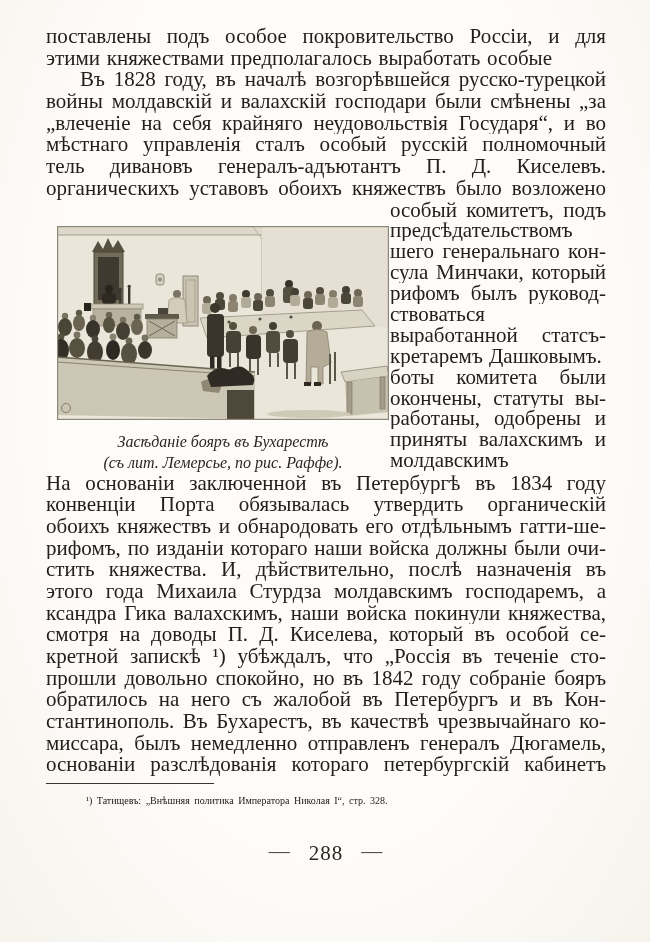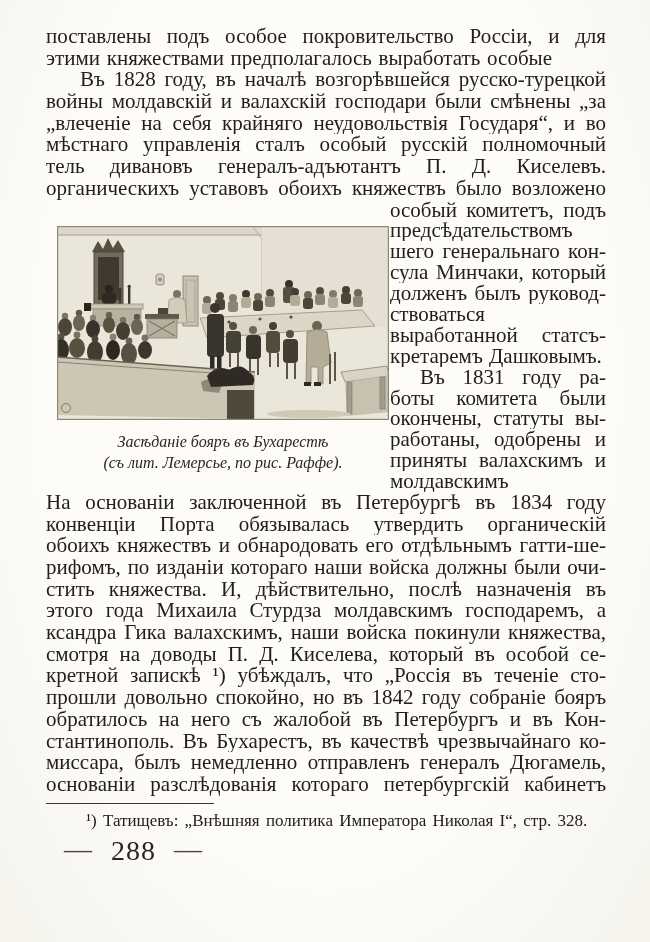--- a/index.html
+++ b/index.html
@@ -61,29 +61,29 @@
     word-spacing:1px;
   }
   .sidecol .line.ind{text-indent:30px;}
   .footnote-area{margin-top:7px;}
   .footnote-rule{
     width:168px;height:0;
     border-top:1.3px solid #3a3630;
     margin:0 0 8px 0;
   }
   .footnote-text{
-    font-size:17px;
+    font-size:10px;
     line-height:17px;
     padding-left:40px;
     word-spacing:2px;
   }
   .pagenum{
-    margin-top:6px;
-    text-align:left;
-    font-size:28px;
+    margin-top:32px;
+    text-align:center;
+    font-size:21px;
     letter-spacing:1px;
     color:#2a2721;
   }
   .pagenum .dash{display:inline-block;margin:0 18px;transform:translateY(-2px);color:#4a453d;}
 </style>
 </head>
 <body>
 
 <div class="page">
 
@@ -277,25 +277,24 @@
           <div>(съ лит. Лемерсье, по рис. Раффе).</div>
         </div>
       </div>
     </div>
 
     <div class="sidecol">
         <div class="line j">особый комитетъ, подъ</div>
         <div class="line j">предсѣдательствомъ на-</div>
         <div class="line j">шего генеральнаго кон-</div>
         <div class="line j">сула Минчаки, который</div>
-        <div class="line j">долженъ былъ руковод-</div>
+        <div class="line j">рифомъ былъ руковод-</div>
         <div class="line j">ствоваться инструкціей,</div>
         <div class="line j">выработанной статсъ-се-</div>
         <div class="line">кретаремъ Дашковымъ.</div>
-        <div class="line j ind">Въ 1831 году ра-</div>
         <div class="line j">боты комитета были</div>
         <div class="line j">окончены, статуты вы-</div>
         <div class="line j">работаны, одобрены и</div>
         <div class="line j">приняты валахскимъ и</div>
         <div class="line">молдавскимъ диванами.</div>
       </div>
   </div>
 
   <div class="tblock">
       <div class="line j">На основаніи заключенной въ Петербургѣ въ 1834 году особой</div>

